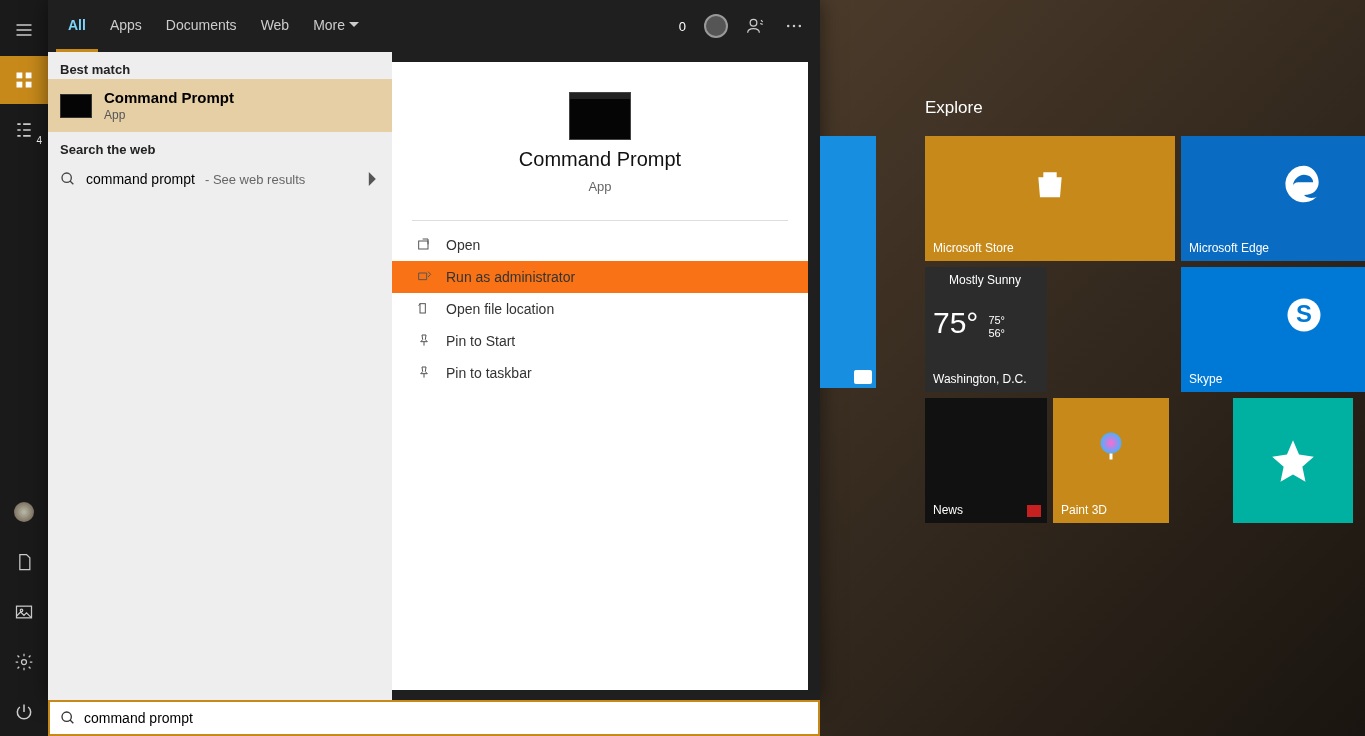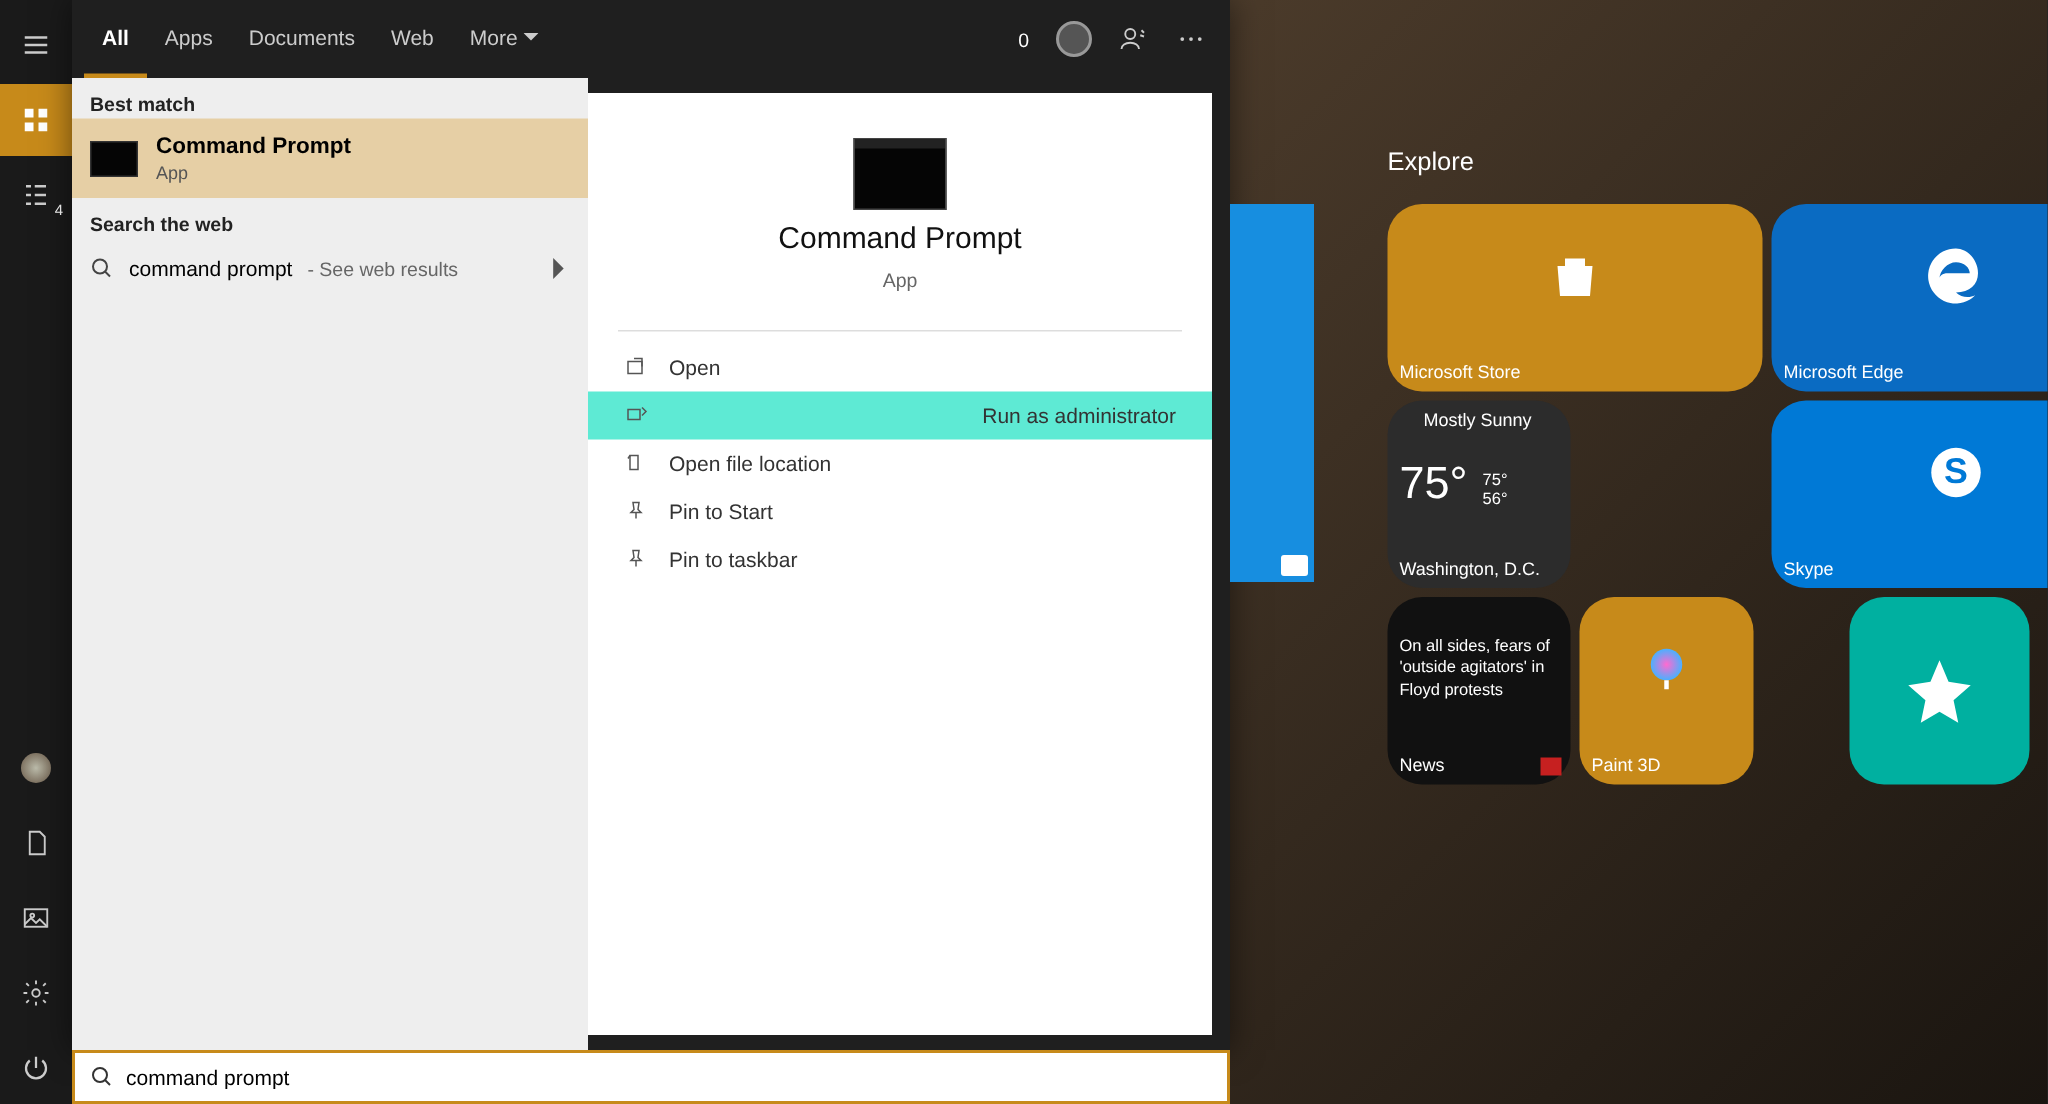--- a/index.html
+++ b/index.html
@@ -13,21 +13,21 @@
 .rail-item { width:48px; height:48px; display:flex; align-items:center; justify-content:center; color:#ccc; position:relative; }
 .rail-item.active { background:#c78a1a; color:#fff; }
 .rail-item.badge::after { content:"4"; position:absolute; bottom:8px; right:6px; font-size:10px; color:#fff; }
 .rail-spacer { flex:1; }
 .rail svg { width:20px; height:20px; }
 
 
 .search-panel { position:absolute; left:48px; top:0; width:772px; height:700px; background:#1f1f1f; box-shadow:0 0 20px rgba(0,0,0,.5); }
 .tabs { height:52px; display:flex; align-items:center; padding:0 8px; color:#ccc; font-size:14px; }
 .tab { padding:0 12px; height:52px; display:flex; align-items:center; border-bottom:3px solid transparent; }
-.tab.selected { border-bottom-color:#c78a1a; color:#ffffff; font-weight:600; }
+.tab.selected { border-bottom-color:#c78a1a; color:#7dd3fc; font-weight:600; }
 .tab-flex { flex:1; }
 .tab-right { display:flex; align-items:center; gap:18px; padding-right:8px; }
 .score { color:#fff; font-size:13px; }
 .circle-icon { width:24px; height:24px; border-radius:50%; background:#555; display:inline-block; border:2px solid #999; }
 .svg-ico { width:20px; height:20px; color:#ccc; }
 
 .body { display:flex; height:648px; }
 .col-left { width:344px; background:#eeeeee; }
 .col-right { flex:1; background:#fff; margin:10px 12px 10px 0; }
 
@@ -42,32 +42,32 @@
 .web-row .sub { color:#666; font-size:13px;text-align:right; }
 .arrow { margin-left:auto; color:#555; }
 
 .preview-head { display:flex; flex-direction:column; align-items:center; padding:30px 0 18px; gap:8px; }
 .big-thumb { width:62px; height:48px; background:#050505; border:1px solid #444; display:flex; }
 .big-thumb .bar { width:100%; height:6px; background:#222; }
 .preview-title { font-size:20px; color:#111; }
 .preview-kind { color:#666; font-size:13px; }
 .divider { height:1px; background:#ddd; margin:8px 20px; }
 .action { display:flex; align-items:center; gap:14px; padding:8px 24px; color:#333; font-size:14px; }
-.action.hover { background:#5eead4;justify-content:space-between; }
+.action.hover { background:#f97316; }
 .action-icon { width:16px; height:16px; color:#555; flex:0 0 16px; }
 
 
 .search-field { position:absolute; left:48px; top:700px; width:772px; height:36px; background:#fff; border:2px solid #c78a1a; display:flex; align-items:center; padding:0 10px; gap:8px; }
 .search-field input { border:0; outline:0; flex:1; font-size:14px; }
 @keyframes blink{50%{opacity:0}}
 .explore-label { position:absolute; left:925px; top:98px; color:#fff; font-size:17px; }
 .peek-tile { position:absolute; left:820px; top:136px; width:56px; height:252px; background:#178ee0; overflow:hidden; }
 .photo-peek { position:absolute; right:4px; bottom:4px; width:18px; height:14px; background:#fff; border-radius:2px; }
 .grid { position:absolute; left:925px; top:136px; display:grid; grid-template-columns:250px 120px 120px; grid-auto-rows:125px; gap:6px; }
-.tile { color:#fff; font-size:13px; padding:6px 8px; position:relative; display:flex; flex-direction:column; justify-content:flex-end;border-radius:23px; }
+.tile { color:#fff; font-size:13px; padding:6px 8px; position:relative; display:flex; flex-direction:column; justify-content:flex-end; }
 .t-store { background:#c78a1a; grid-column:1; grid-row:1; }
 .t-edge  { background:#0a6bc2; grid-column:2 / span 2; grid-row:1; }
 .t-weather { background:#2c2c2c; grid-column:1 / span 1; grid-row:2; width:122px; }
 .t-sky { background:#0079d6; grid-column:2 / span 2; grid-row:2; }
 .t-news { background:#111; grid-column:1; grid-row:3; width:122px; font-size:12px; }
 .t-paint { background:#c78a1a; grid-column:1; grid-row:3; margin-left:128px; width:116px; }
 .t-star { background:#00b0a0; grid-column:2 / span 2; grid-row:3; margin-left:52px; width:120px; display:flex; align-items:center; justify-content:center; }
 .tile .big { font-size:30px; font-weight:300; }
 .tile .center-ico { position:absolute; left:50%; top:38%; transform:translate(-50%,-50%); }
 .tile-caption { font-size:12px; }
@@ -266,21 +266,20 @@
     <span class="tile-caption">Washington, D.C.</span>
   </div>
   <div class="tile t-sky">
     <svg class="center-ico" width="44" height="44" viewBox="0 0 24 24" fill="#fff">
         <circle cx="12" cy="12" r="9"></circle>
         <text x="12" y="16" text-anchor="middle" font-size="13" font-weight="bold" fill="#0079d6">S</text>
       </svg>
     <span class="tile-caption">Skype</span>
   </div>
   <div class="tile t-news">
-    <div class="news-txt">On all sides, fears of 'outside agitators' in Floyd protests</div>
     <span class="tile-caption">News</span>
     <div class="news-badge"></div>
   </div>
   <div class="tile t-paint">
     <svg class="center-ico" width="36" height="36" viewBox="0 0 24 24">
         <defs>
           <radialGradient id="g">
             <stop offset="0" stop-color="#ff6ad0"></stop>
             <stop offset="1" stop-color="#4ab0ff"></stop>
           </radialGradient>

